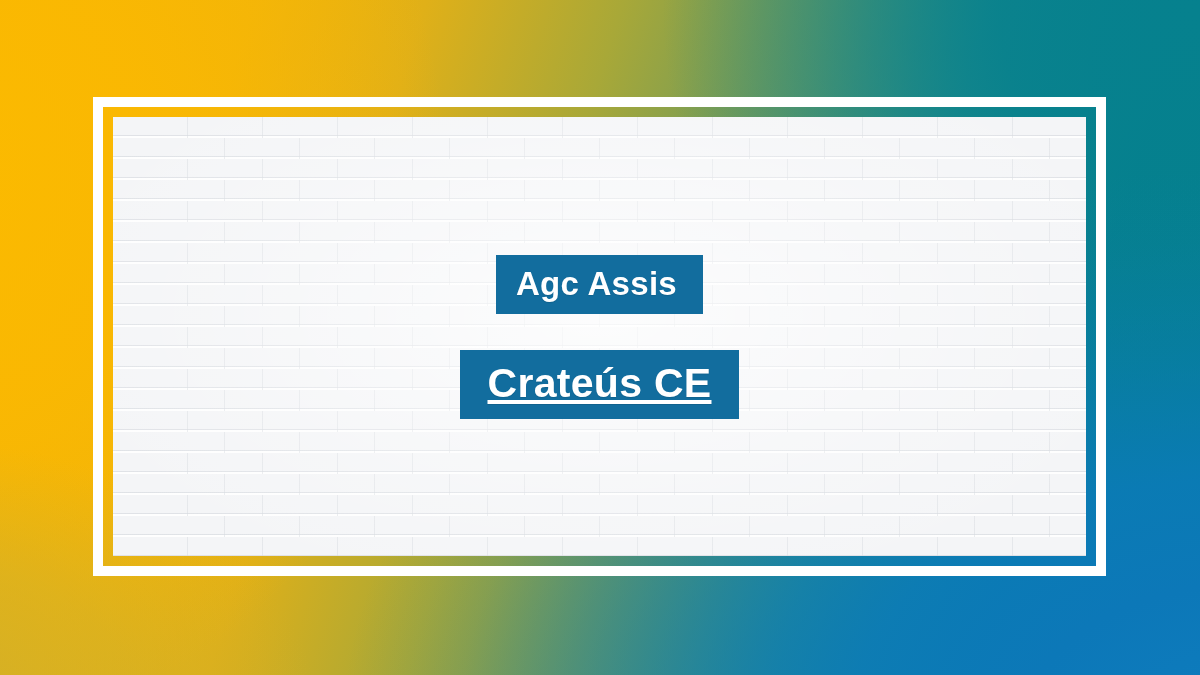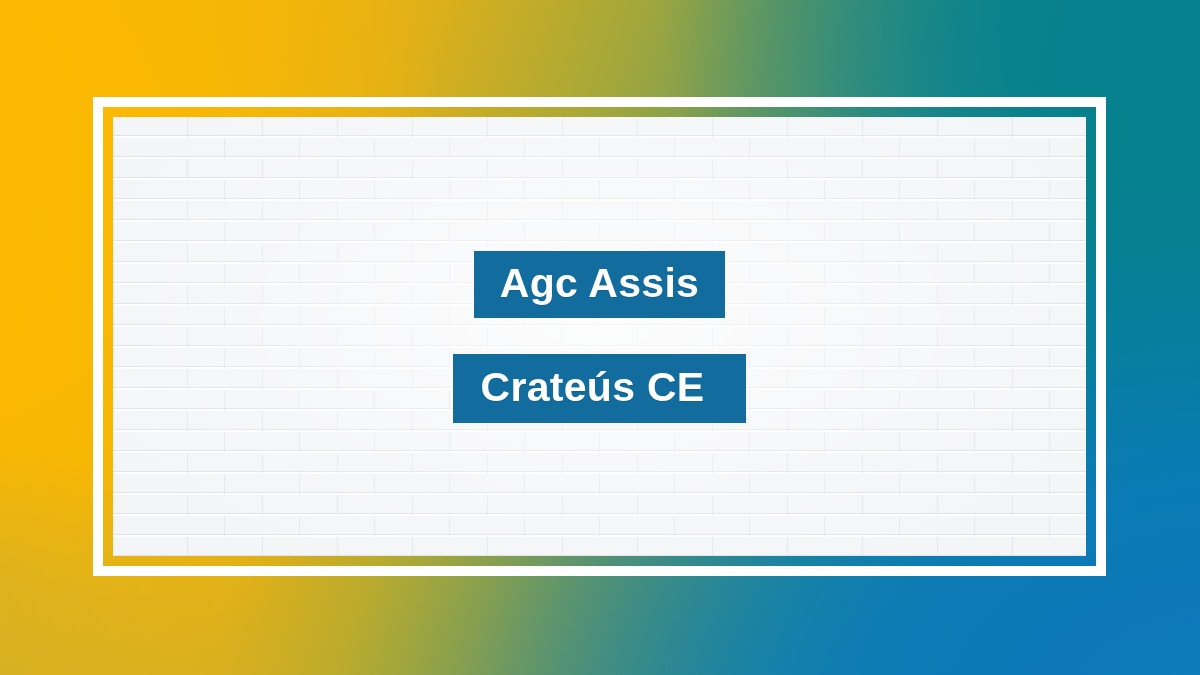--- a/index.html
+++ b/index.html
@@ -152,35 +152,36 @@
     display: flex;
     flex-direction: column;
     align-items: center;
     gap: 36px;
   }
   .badge {
     background-color: #126d9e;
     color: #ffffff;
     font-family: "Liberation Sans", sans-serif;
     font-weight: bold;
-    font-size: 41px;
+    font-size: 33px;
     line-height: 1;
     letter-spacing: 0.3px;
-    padding: 12px 26px 14px 26px;
+    padding: 12px 26px 14px 20px;
     white-space: nowrap;
     text-align: center;
     text-shadow: 0 1px 1px rgba(0,0,0,0.10);
   }
   .badge.b2 {
     font-size: 40px;
     padding: 13px 30px 15px 30px;
   }
   .badge.b3 {
     font-size: 41px;
-    padding: 13px 41px 15px 27px;
+    padding: 13px 27px 15px 27px;
+    text-decoration: underline;
   }
 </style>
 </head>
 <body>
 
 <div class="stage">
 
   <div class="bg-layer bg-base"></div>
   <div class="bg-layer bg-yellow"></div>
   <div class="bg-layer bg-olive"></div>

